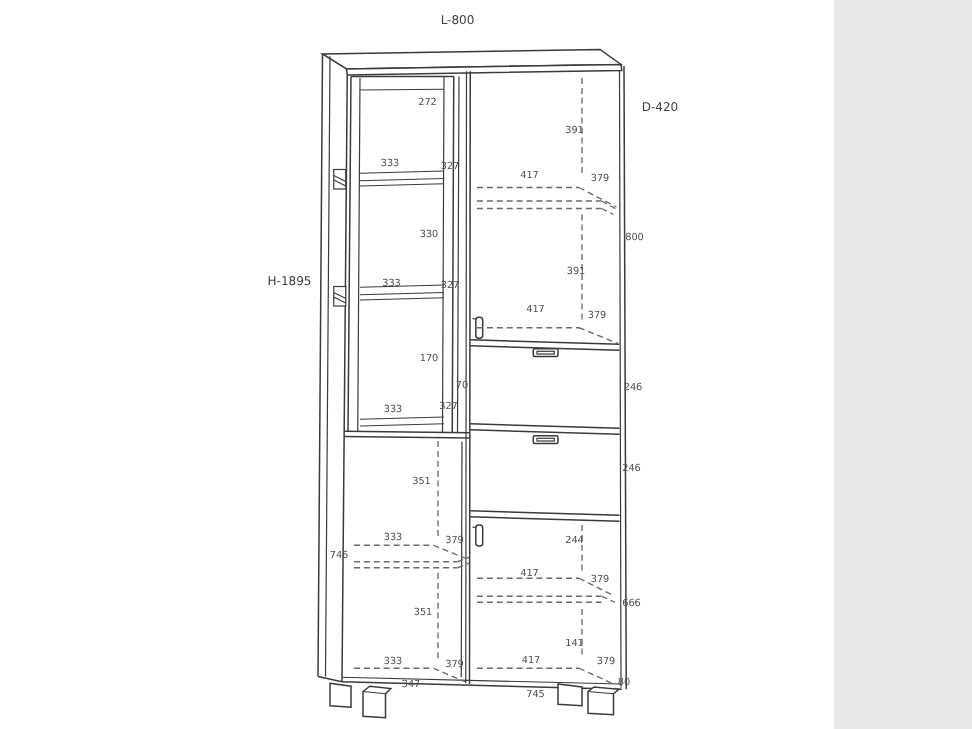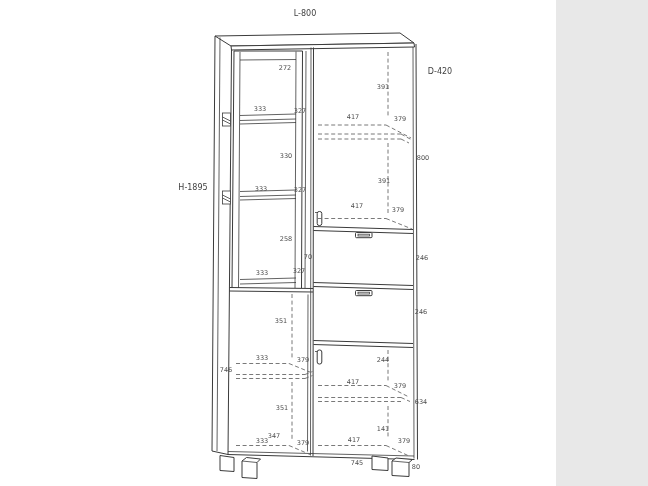--- a/index.html
+++ b/index.html
@@ -184,21 +184,21 @@
   <div class="main-label" style="left:440px;top:28px;margin-top:44px;">D-420</div>
   <div class="main-label" style="left:193px;top:188px;">H-1895</div>
 
   <div id="dim-layer">
       <span class="dim" style="left: 285px; top: 68px;">272</span>
       <span class="dim" style="left: 260px; top: 109px;">333</span>
       <span class="dim" style="left: 300px; top: 111px;">327</span>
       <span class="dim" style="left: 286px; top: 156px;">330</span>
       <span class="dim" style="left: 261px; top: 189px;">333</span>
       <span class="dim" style="left: 300px; top: 190px;">327</span>
-      <span class="dim" style="left: 286px; top: 239px;">258</span>
+      <span class="dim" style="left: 286px; top: 239px;">170</span>
       <span class="dim" style="left: 262px; top: 273px;">333</span>
       <span class="dim" style="left: 299px; top: 271px;">327</span>
       <span class="dim" style="left: 308px; top: 257px;">70</span>
       <span class="dim" style="left: 281px; top: 321px;">351</span>
       <span class="dim" style="left: 262px; top: 358px;">333</span>
       <span class="dim" style="left: 303px; top: 360px;">379</span>
       <span class="dim" style="left: 226px; top: 370px;">746</span>
       <span class="dim" style="left: 282px; top: 408px;">351</span>
       <span class="dim" style="left: 262px; top: 441px;">333</span>
       <span class="dim" style="left: 303px; top: 443px;">379</span>
@@ -207,22 +207,22 @@
       <span class="dim" style="left: 400px; top: 119px;">379</span>
       <span class="dim" style="left: 423px; top: 158px;">800</span>
       <span class="dim" style="left: 384px; top: 181px;">391</span>
       <span class="dim" style="left: 357px; top: 206px;">417</span>
       <span class="dim" style="left: 398px; top: 210px;">379</span>
       <span class="dim" style="left: 422px; top: 258px;">246</span>
       <span class="dim" style="left: 421px; top: 312px;">246</span>
       <span class="dim" style="left: 383px; top: 360px;">244</span>
       <span class="dim" style="left: 353px; top: 382px;">417</span>
       <span class="dim" style="left: 400px; top: 386px;">379</span>
-      <span class="dim" style="left: 421px; top: 402px;">634</span>
+      <span class="dim" style="left: 421px; top: 402px;">666</span>
       <span class="dim" style="left: 383px; top: 429px;">141</span>
       <span class="dim" style="left: 354px; top: 440px;">417</span>
       <span class="dim" style="left: 404px; top: 441px;">379</span>
-      <span class="dim" style="left: 274px; top: 436px;">347</span>
+      <span class="dim" style="left: 274px; top: 456px;">347</span>
       <span class="dim" style="left: 357px; top: 463px;">745</span>
-      <span class="dim" style="left: 416px; top: 467px;">80</span>
+      <span class="dim" style="left: 416px; top: 455px;">80</span>
     </div>
 
 </div>
 
 </body></html>

